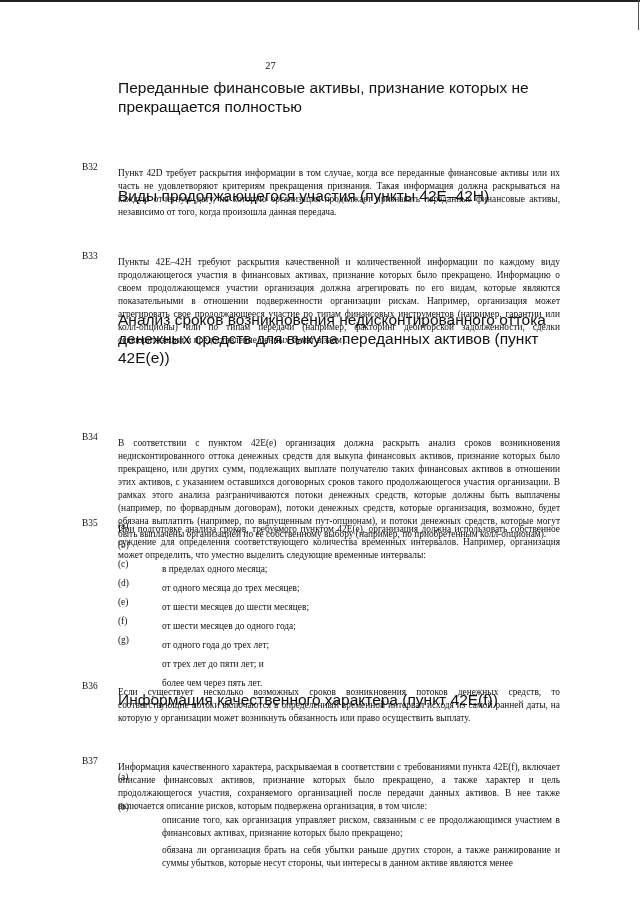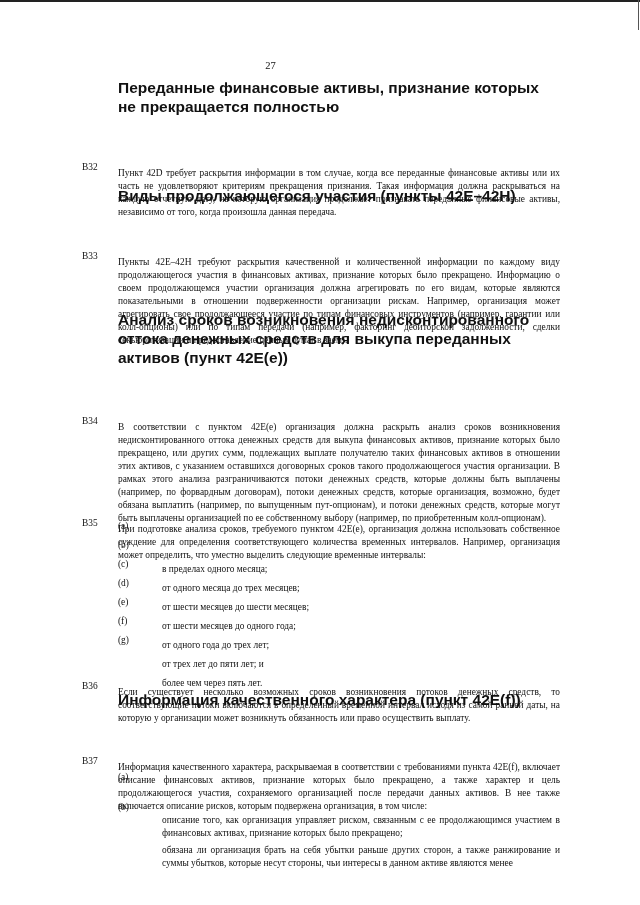--- a/index.html
+++ b/index.html
@@ -4,21 +4,21 @@
   <style>
     html, body { margin: 0; padding: 0; }
     body {
       width: 640px; height: 905px; background: #ffffff; position: relative; overflow: hidden;
       font-family: "Liberation Serif", serif; color: #111;
     }
     .top-edge { position: absolute; left: 0; top: 0; width: 640px; height: 2px; background: #222; }
     .right-edge { position: absolute; right: 1px; top: 0; width: 1px; height: 30px; background: #555; }
     .page-num { position: absolute; top: 40px; left: 0; width: 541px; text-align: center; font-size: 10.5px; margin-top: 20px; }
     .h { position: absolute; left: 118px; width: 440px; font-family: "Liberation Sans", sans-serif;
-         font-weight: bold; font-size: 15.5px; line-height: 19px; color: #111; }
+         font-weight: normal; font-size: 15.5px; line-height: 19px; color: #111; }
     .para { position: absolute; left: 82px; width: 478px; font-size: 9.4px; line-height: 13px; }
     .para .lbl { position: absolute; left: 0; top: 0; width: 36px; margin-top: 39px; }
     .para .txt { margin-left: 36px; text-align: justify; margin-top: 45px; }
     .item { position: absolute; left: 118px; width: 442px; font-size: 9.4px; line-height: 13px; }
     .item .lbl { position: absolute; left: 0; top: 0; width: 44px; }
     .item .txt { margin-left: 44px; text-align: justify; margin-top: 43px; }
   </style>
 </head>
 <body>
 
@@ -33,21 +33,21 @@
   <div class="txt">Пункт 42D требует раскрытия информации в том случае, когда все переданные финансовые активы или их часть не удовлетворяют критериям прекращения признания. Такая информация должна раскрываться на каждую отчетную дату, на которую организация продолжает признавать переданные финансовые активы, независимо от того, когда произошла данная передача.</div>
 </div>
 
 <div class="h" style="top:186px">Виды продолжающегося участия (пункты 42E–42H)</div>
 <div class="para" style="top:211px">
   <span class="lbl">B33</span>
   <div class="txt">Пункты 42E–42H требуют раскрытия качественной и количественной информации по каждому виду продолжающегося участия в финансовых активах, признание которых было прекращено. Информацию о своем продолжающемся участии организация должна агрегировать по его видам, которые являются показательными в отношении подверженности организации рискам. Например, организация может агрегировать свое продолжающееся участие по типам финансовых инструментов (например, гарантии или колл-опционы) или по типам передачи (например, факторинг дебиторской задолженности, сделки секьюритизации и предоставление ценных бумаг в заем).</div>
 </div>
 
 <div class="h" style="top:310px">Анализ сроков возникновения недисконтированного оттока денежных средств для выкупа переданных активов (пункт 42E(e))</div>
-<div class="para" style="top:376px">
+<div class="para" style="top:392px">
   <span class="lbl">B34</span>
   <div class="txt">В соответствии с пунктом 42E(e) организация должна раскрыть анализ сроков возникновения недисконтированного оттока денежных средств для выкупа финансовых активов, признание которых было прекращено, или других сумм, подлежащих выплате получателю таких финансовых активов в отношении этих активов, с указанием оставшихся договорных сроков такого продолжающегося участия организации. В рамках этого анализа разграничиваются потоки денежных средств, которые должны быть выплачены (например, по форвардным договорам), потоки денежных средств, которые организация, возможно, будет обязана выплатить (например, по выпущенным пут-опционам), и потоки денежных средств, которые могут быть выплачены организацией по ее собственному выбору (например, по приобретенным колл-опционам).</div>
 </div>
 <div class="para" style="top:478px">
   <span class="lbl">B35</span>
   <div class="txt">При подготовке анализа сроков, требуемого пунктом 42E(e), организация должна использовать собственное суждение для определения соответствующего количества временных интервалов. Например, организация может определить, что уместно выделить следующие временные интервалы:</div>
 </div>
 <div class="item" style="top:520px">
   <span class="lbl">(a)</span>
   <div class="txt">в пределах одного месяца;</div>

